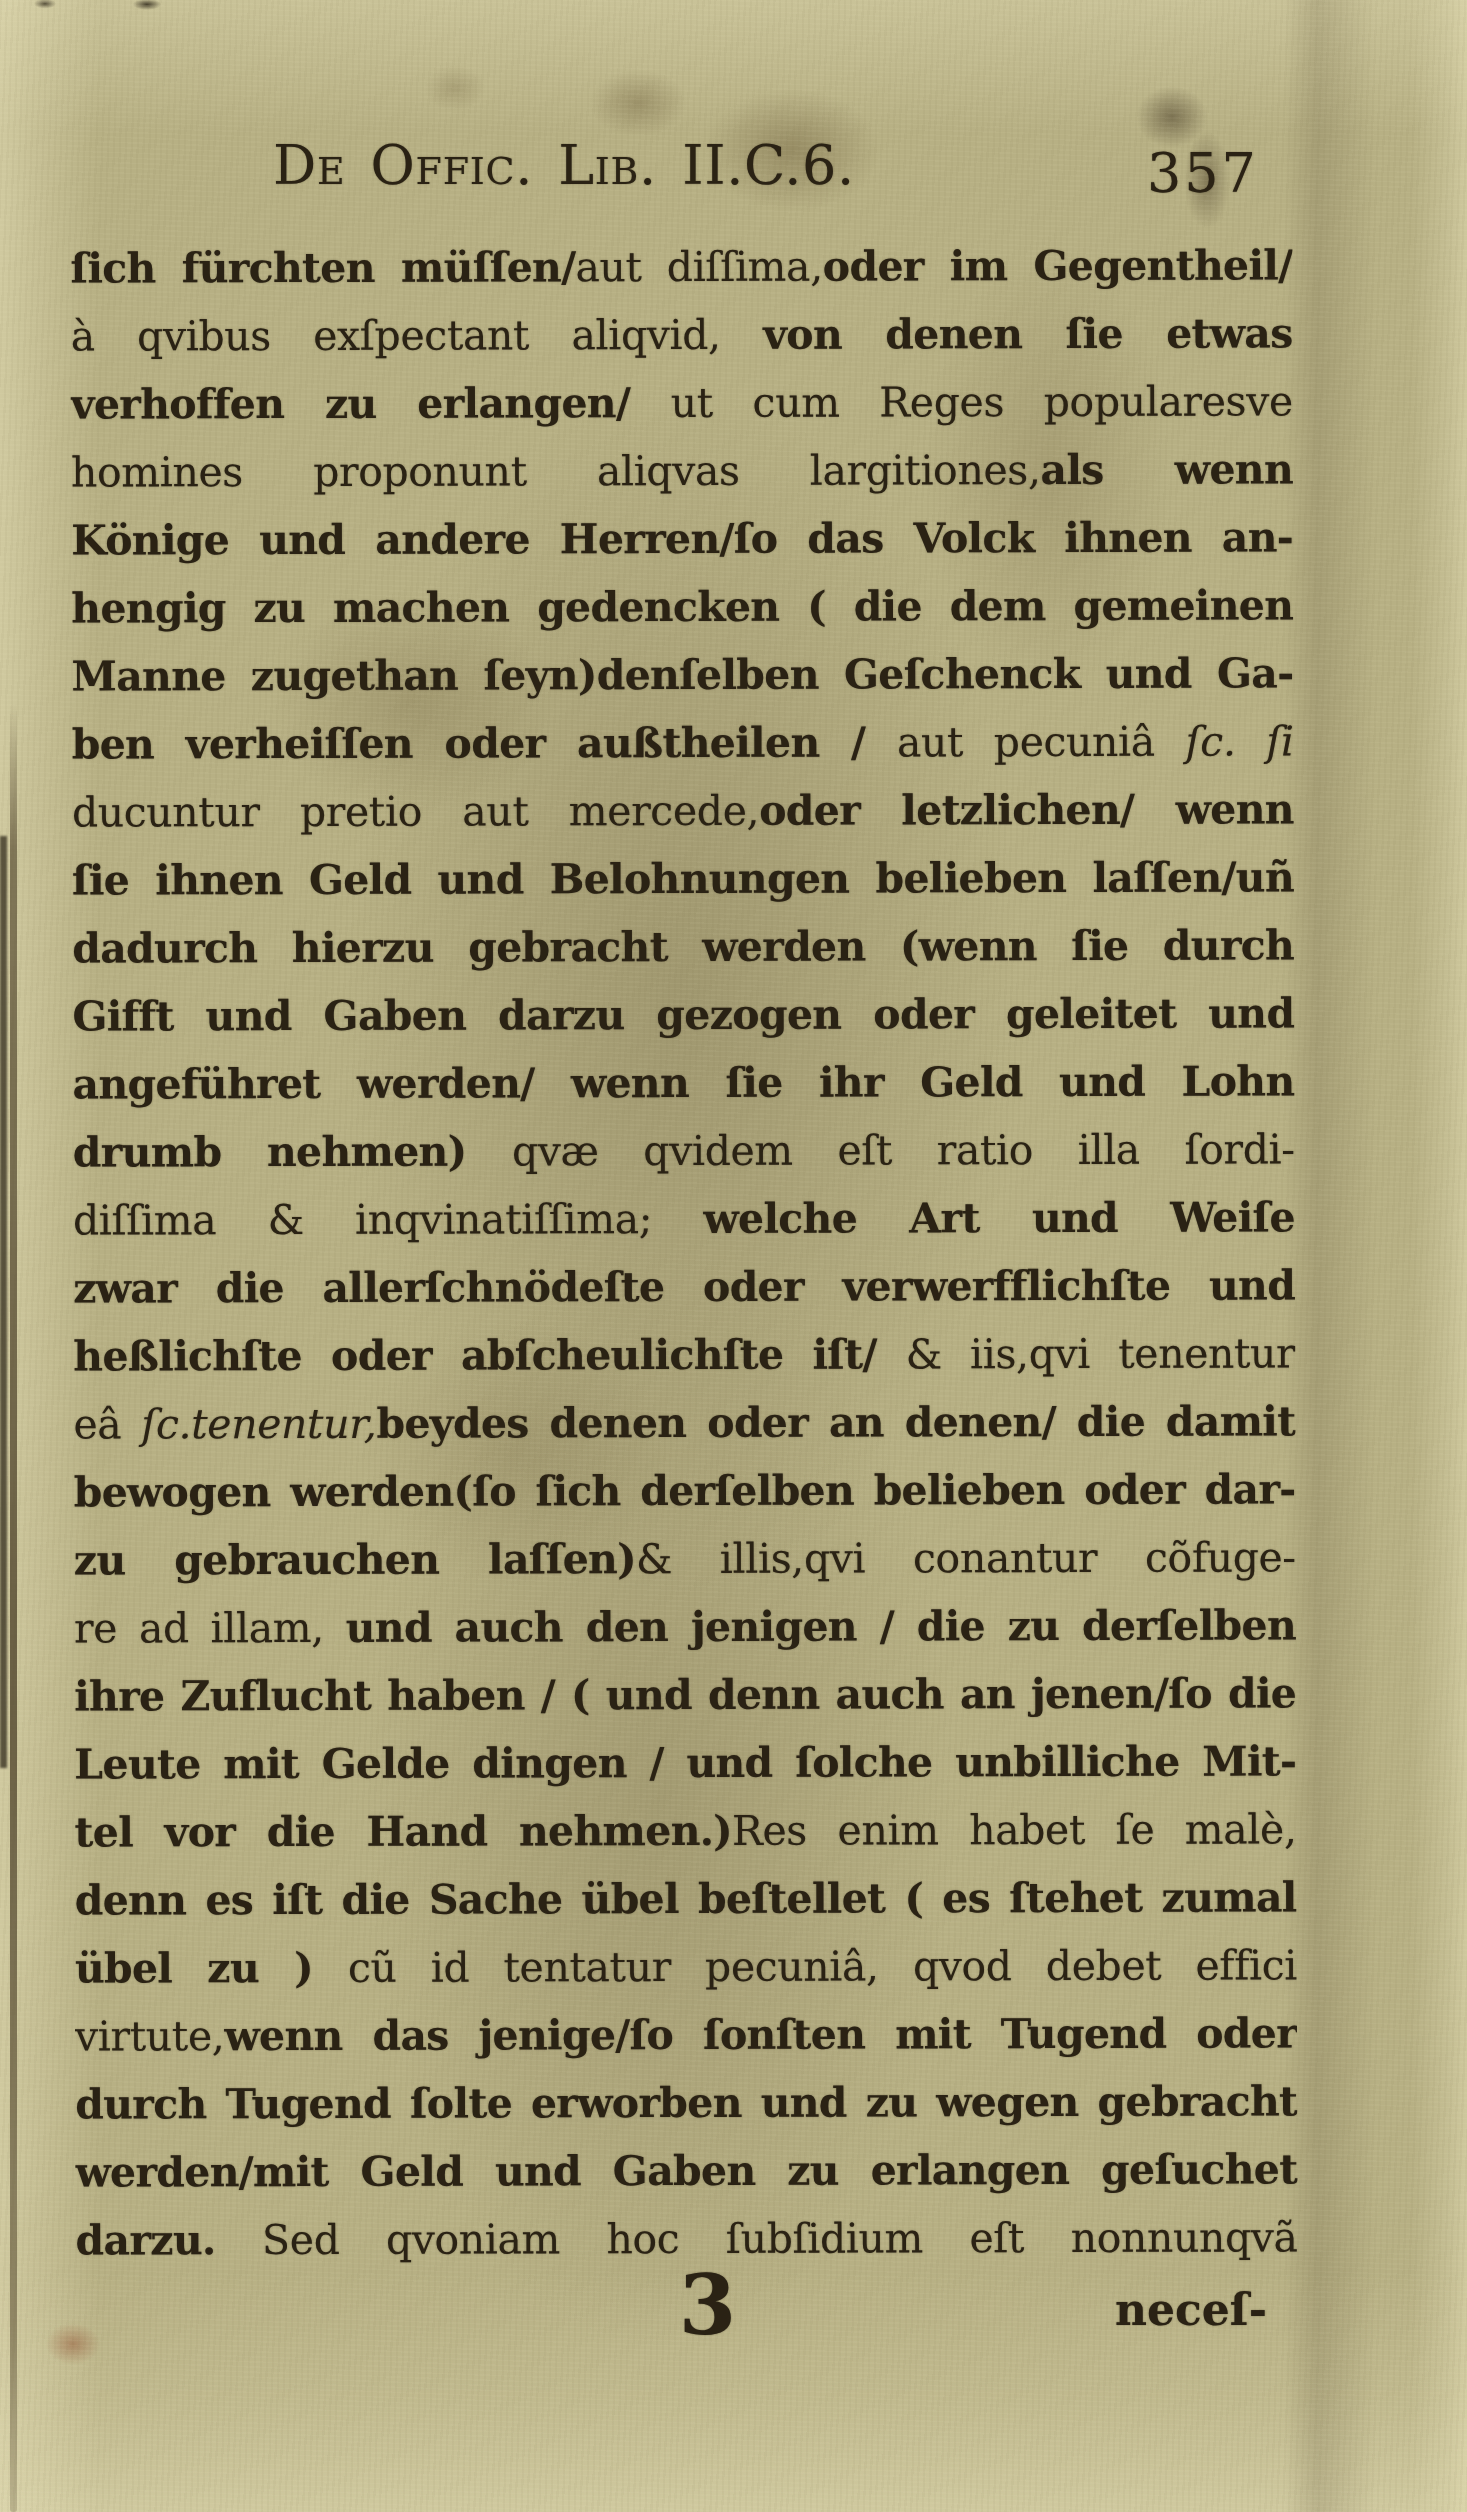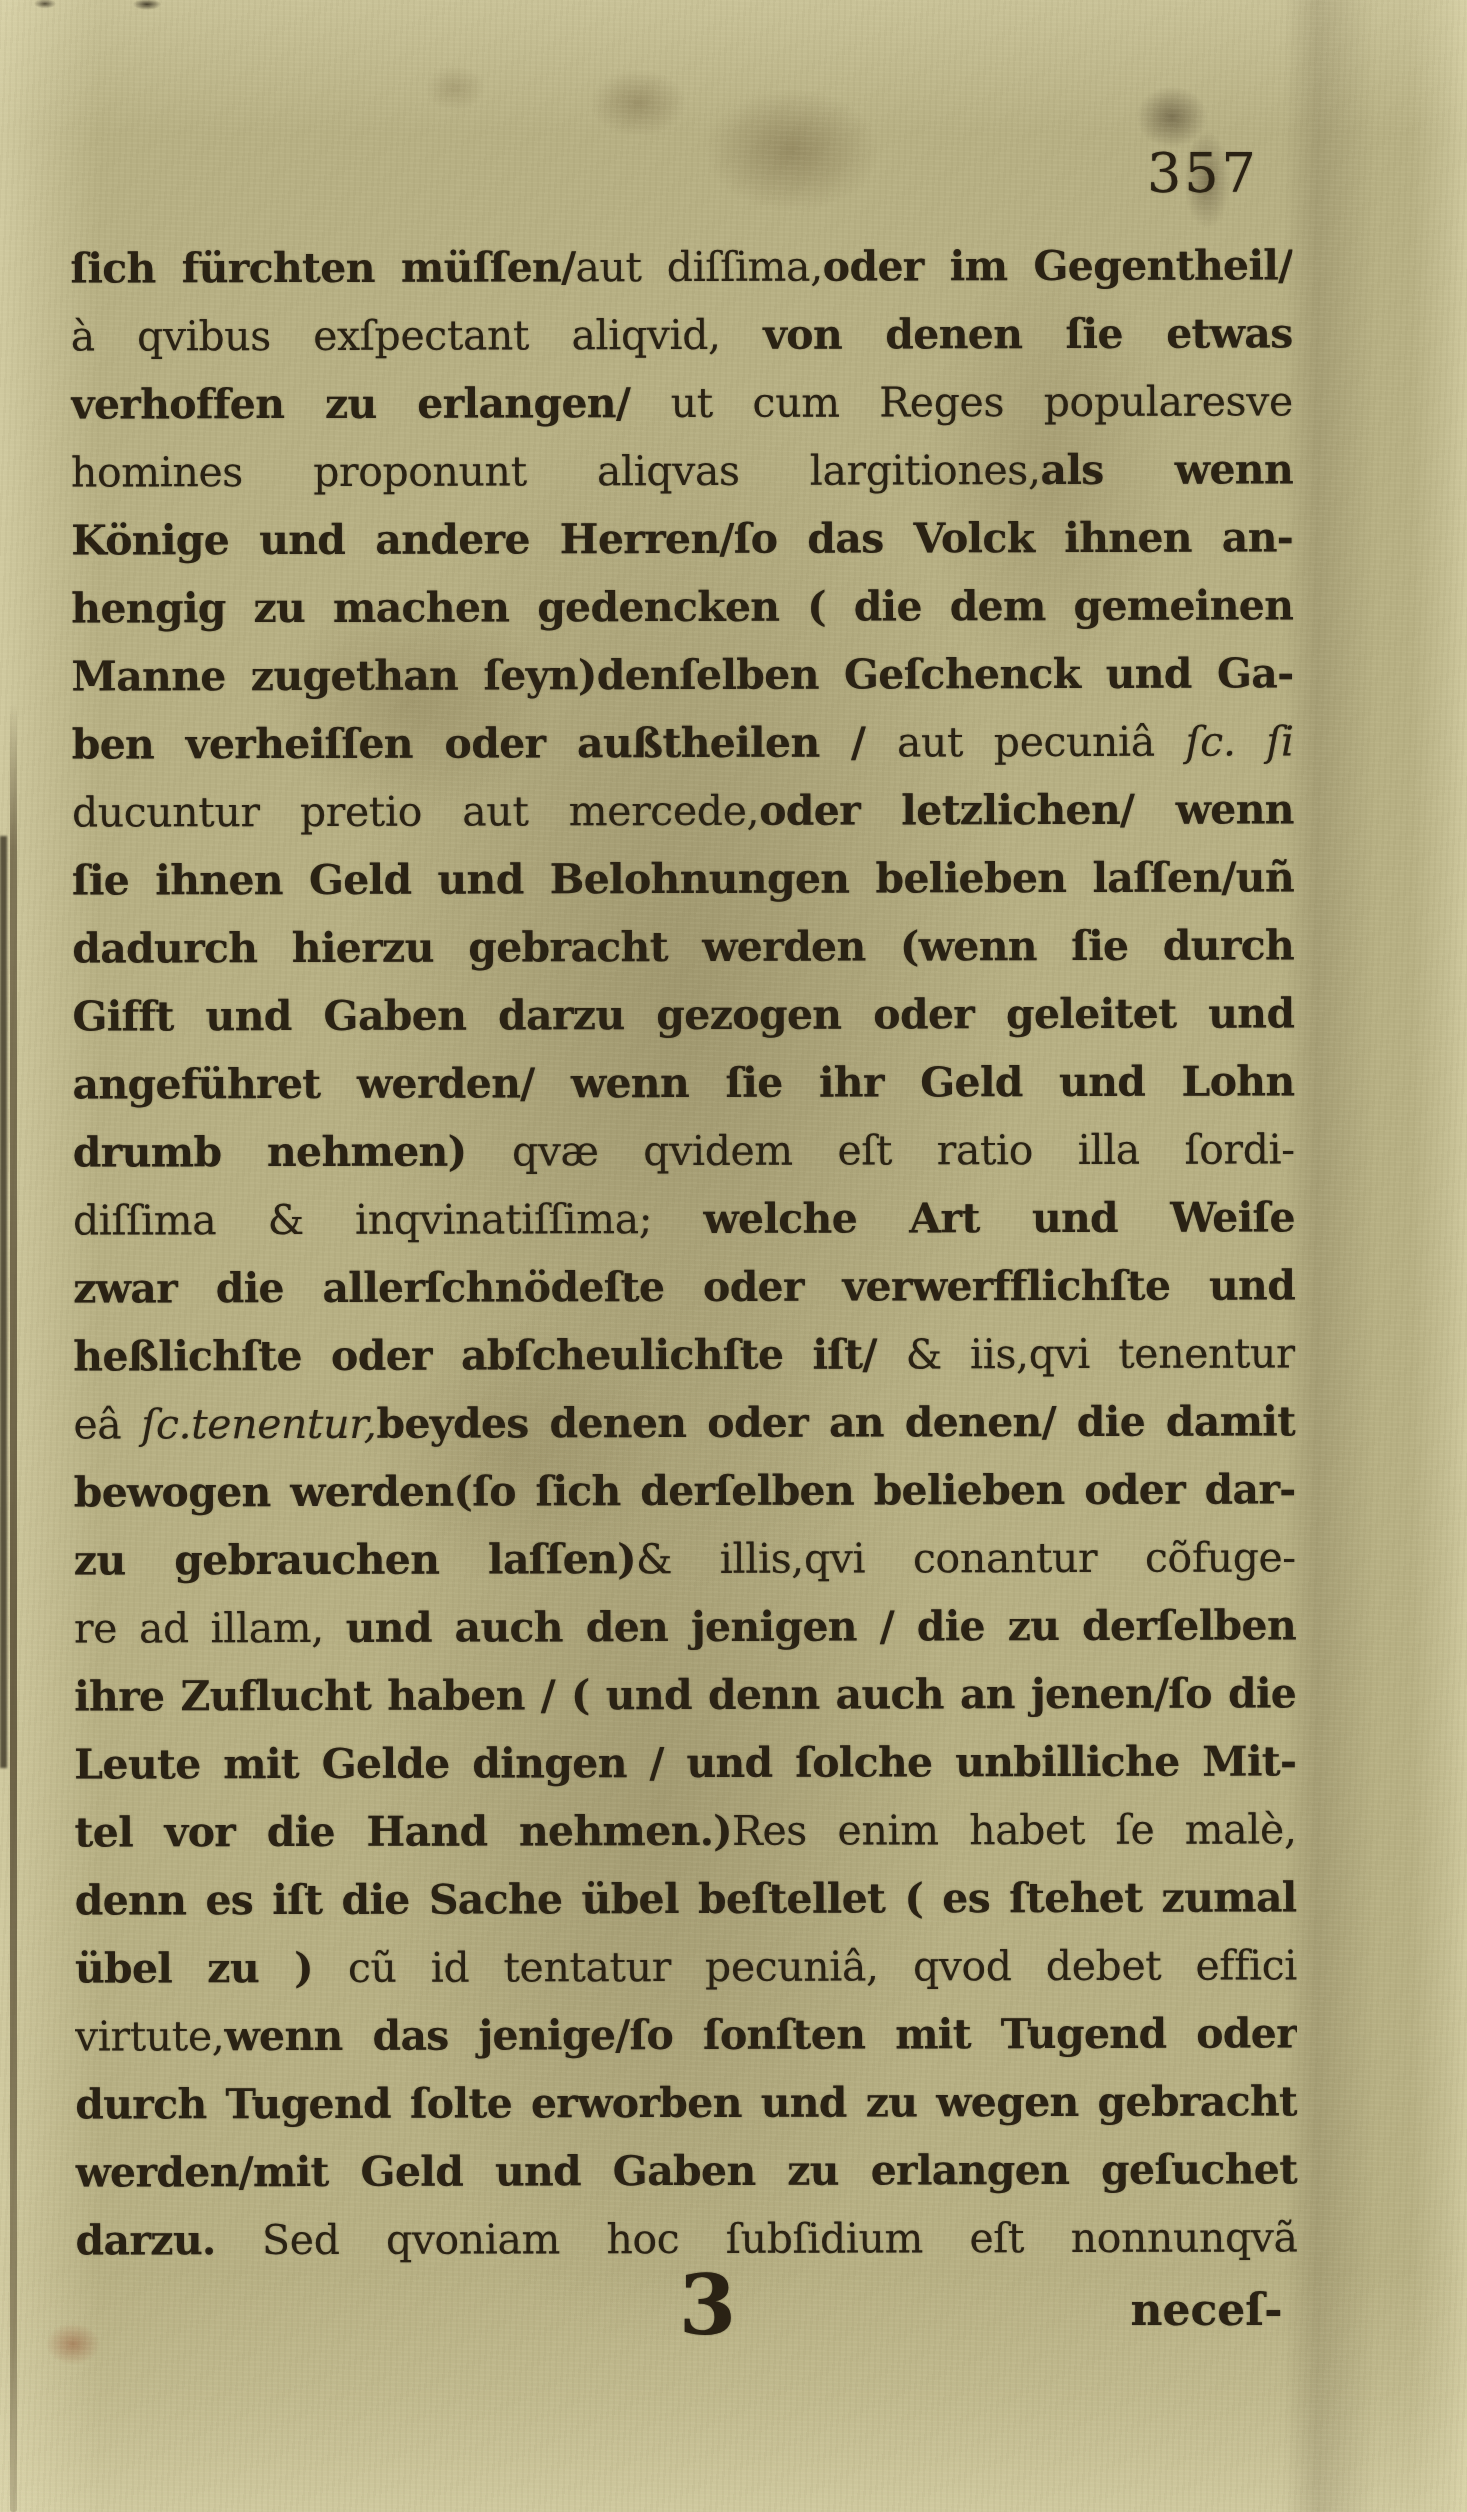--- a/index.html
+++ b/index.html
@@ -79,33 +79,34 @@
   }
   .f{font-weight:bold;letter-spacing:-0.7px;}
   .a{font-weight:normal;letter-spacing:-0.4px;}
   .i{font-weight:normal;font-style:italic;letter-spacing:-0.4px;}
   .signature{
     position:absolute;left:679px;top:2264px;
     font-family:"DejaVu Serif",serif;font-weight:bold;font-size:82px;line-height:1;
     text-shadow:0 0 1.5px rgba(42,35,19,0.6);
   }
   .catchword{
-    position:absolute;left:1115px;top:2288px;width:183px;text-align:center;
+    position:absolute;left:1115px;top:2288px;width:183px;text-align:left;
     font-family:"DejaVu Serif",serif;font-weight:bold;font-size:44px;line-height:1;
     text-shadow:0 0 1.5px rgba(42,35,19,0.6);
   }
 </style>
 </head>
 <body>
 
 <div class="page">
   <div class="grain"></div>
   <div class="edge-strip"></div>
   <div class="left-rule"></div>
 
+  <div class="header-title ink">De Offic. Lib. II.C.6.</div>
 
   <div class="page-number ink">357</div>
 
   <div class="textblock ink">
       <div class="line"><span class="f">ſich fürchten müſſen/</span><span class="a">aut diſſima,</span><span class="f">oder im Gegentheil/</span></div>
       <div class="line"><span class="a">à qvibus exſpectant aliqvid, </span><span class="f">von denen ſie etwas</span></div>
       <div class="line"><span class="f">verhoffen zu erlangen/ </span><span class="a">ut cum Reges popularesve</span></div>
       <div class="line"><span class="a">homines proponunt aliqvas largitiones,</span><span class="f">als wenn</span></div>
       <div class="line"><span class="f">Könige und andere Herren/ſo das Volck ihnen an-</span></div>
       <div class="line"><span class="f">hengig zu machen gedencken ( die dem gemeinen</span></div>

